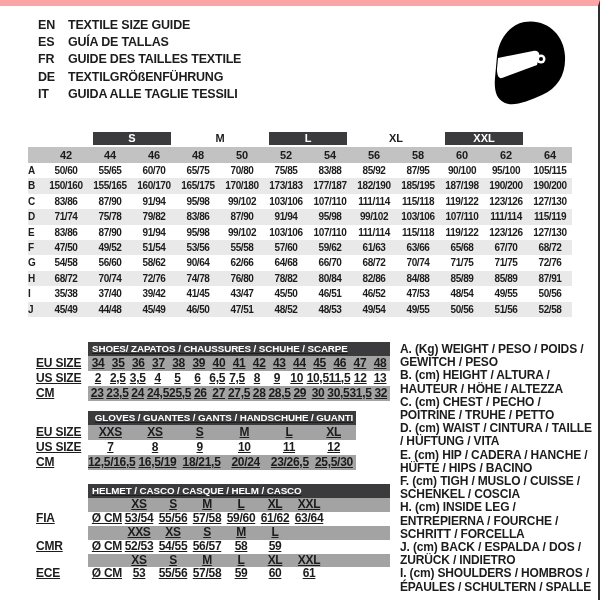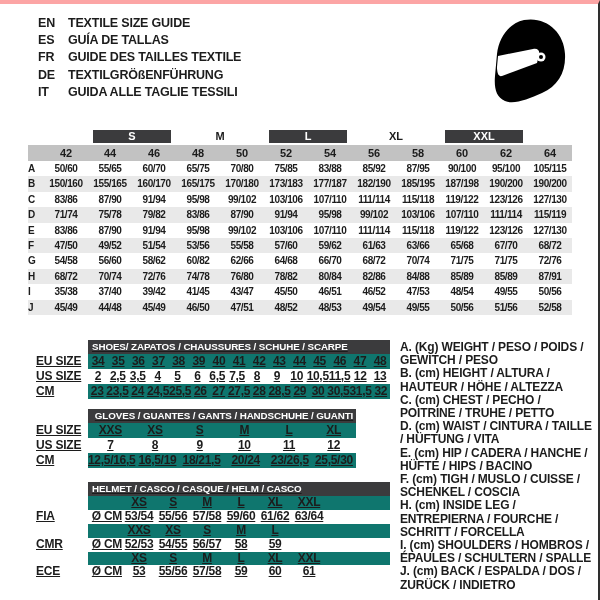--- a/index.html
+++ b/index.html
@@ -1,18 +1,18 @@
 <!DOCTYPE html>
 <html><head>
 <meta charset="utf-8">
 <style>
   html,body{margin:0;padding:0;background:#fff;}
   .page{position:relative;width:600px;height:600px;background:#fff;overflow:hidden;
         font-family:"Liberation Sans",sans-serif;font-weight:bold;color:#1c1c1c;
-        border-top:4px solid #fca5a5;border-right:2px solid #2e2e2e;box-sizing:border-box;}
+        border-top:6px solid #fca5a5;border-right:2px solid #2e2e2e;box-sizing:border-box;}
   
   .languages{position:absolute;left:38px;top:11px;font-size:12.5px;line-height:17.2px;letter-spacing:-0.2px;}
   .lang-row{display:flex;}
   .lang-code{width:30px;}
   
   .helmet-svg{position:absolute;left:484px;top:8px;}
   
   .main-table{position:absolute;left:28px;top:126px;width:544px;}
   .grp-row{display:flex;height:14px;}
   .letter-spacer{width:16px;}
@@ -26,21 +26,21 @@
   .trow.shaded{background:#e9e9e9;}
   .letter-cell{width:16px;font-size:10px;}
   .val-cell{flex:1 1 0;text-align:center;letter-spacing:-0.4px;}
   
   .lower-left{position:absolute;left:36px;top:336px;width:354px;text-decoration:underline;}
   .sec-bar{height:14px;line-height:14px;background:#3b3b3d;color:#fff;font-size:9.8px;
            padding-left:4px;margin-left:52px;box-sizing:border-box;letter-spacing:-0.1px;}
   .srow{display:flex;height:15px;line-height:15px;font-size:12px;}
   .slabel{width:52px;letter-spacing:-0.2px;}
   .svals{display:flex;letter-spacing:-0.3px;}
-  .svals.shaded{background:#0f766e;}
+  .svals.shaded{background:#a3a3a3;}
   .scell{flex:1 1 0;text-align:center;}
   .shoes .svals{width:302px;}
   .gloves .svals{width:268px;}
   .gloves .sec-bar{width:268px;text-align:center;}
   .shoes .sec-bar{width:302px;}
   .helmetsec .sec-bar{width:302px;}
   .helmetsec .svals{width:302px;}
   .hunit{width:34px;text-align:right;}
   .hcell{width:34px;text-align:center;}
   .hfill{flex:1 1 0;}
@@ -212,21 +212,21 @@
           <span class="val-cell">63/66</span>
           <span class="val-cell">65/68</span>
           <span class="val-cell">67/70</span>
           <span class="val-cell">68/72</span>
         </div>
         <div class="trow">
           <span class="letter-cell">G</span>
           <span class="val-cell">54/58</span>
           <span class="val-cell">56/60</span>
           <span class="val-cell">58/62</span>
-          <span class="val-cell">60/82</span>
+          <span class="val-cell">90/64</span>
           <span class="val-cell">62/66</span>
           <span class="val-cell">64/68</span>
           <span class="val-cell">66/70</span>
           <span class="val-cell">68/72</span>
           <span class="val-cell">70/74</span>
           <span class="val-cell">71/75</span>
           <span class="val-cell">71/75</span>
           <span class="val-cell">72/76</span>
         </div>
         <div class="trow shaded">
@@ -467,17 +467,17 @@
   </div>
 
   <div class="legend">
       <div class="legend-item">A. (Kg) WEIGHT / PESO / POIDS / GEWITCH / PESO</div>
       <div class="legend-item">B. (cm) HEIGHT / ALTURA / HAUTEUR / HÖHE / ALTEZZA</div>
       <div class="legend-item">C. (cm) CHEST / PECHO / POITRINE / TRUHE / PETTO</div>
       <div class="legend-item">D. (cm) WAIST / CINTURA / TAILLE / HÜFTUNG / VITA</div>
       <div class="legend-item">E. (cm) HIP / CADERA / HANCHE / HÜFTE / HIPS / BACINO</div>
       <div class="legend-item">F. (cm) TIGH / MUSLO / CUISSE / SCHENKEL / COSCIA</div>
       <div class="legend-item">H. (cm) INSIDE LEG / ENTREPIERNA / FOURCHE / SCHRITT / FORCELLA</div>
+      <div class="legend-item">J. (cm) BACK / ESPALDA / DOS / ZURÜCK / INDIETRO</div>
       <div class="legend-item">I. (cm) SHOULDERS / HOMBROS / ÉPAULES / SCHULTERN / SPALLE</div>
-      <div class="legend-item">J. (cm) BACK / ESPALDA / DOS / ZURÜCK / INDIETRO</div>
     </div>
 
 </div>
 
 </body></html>

